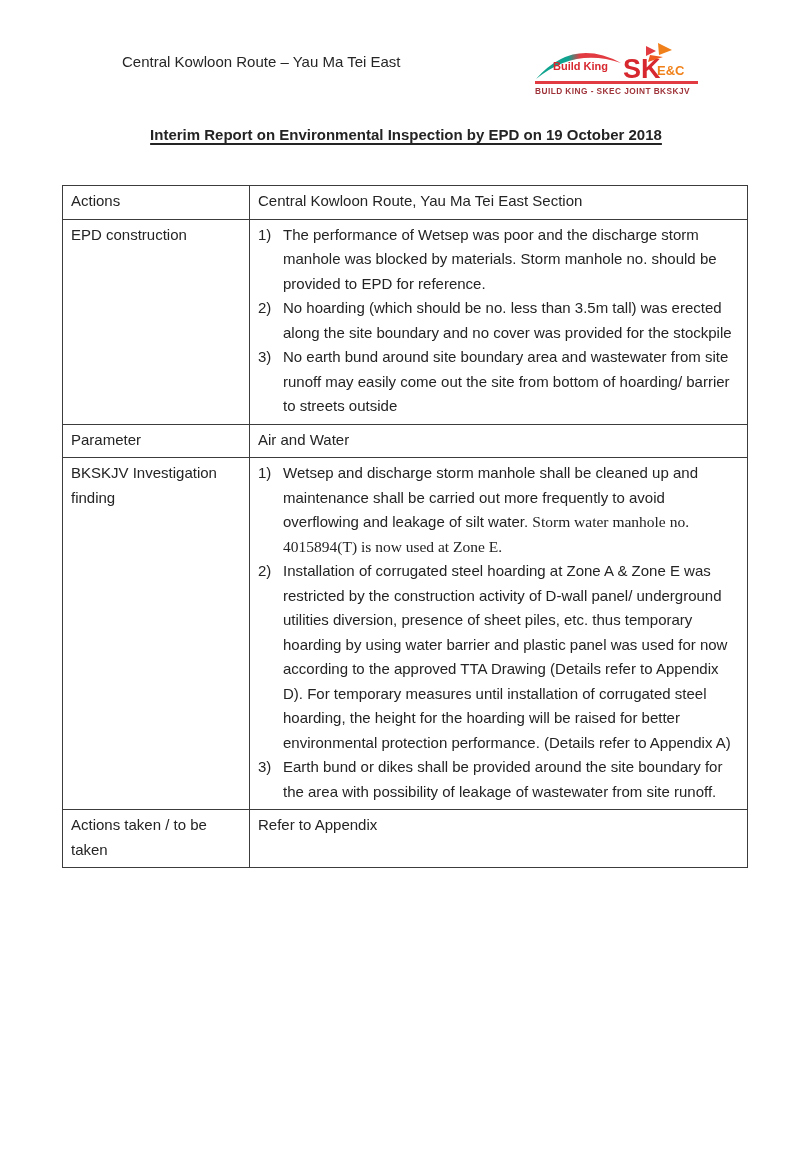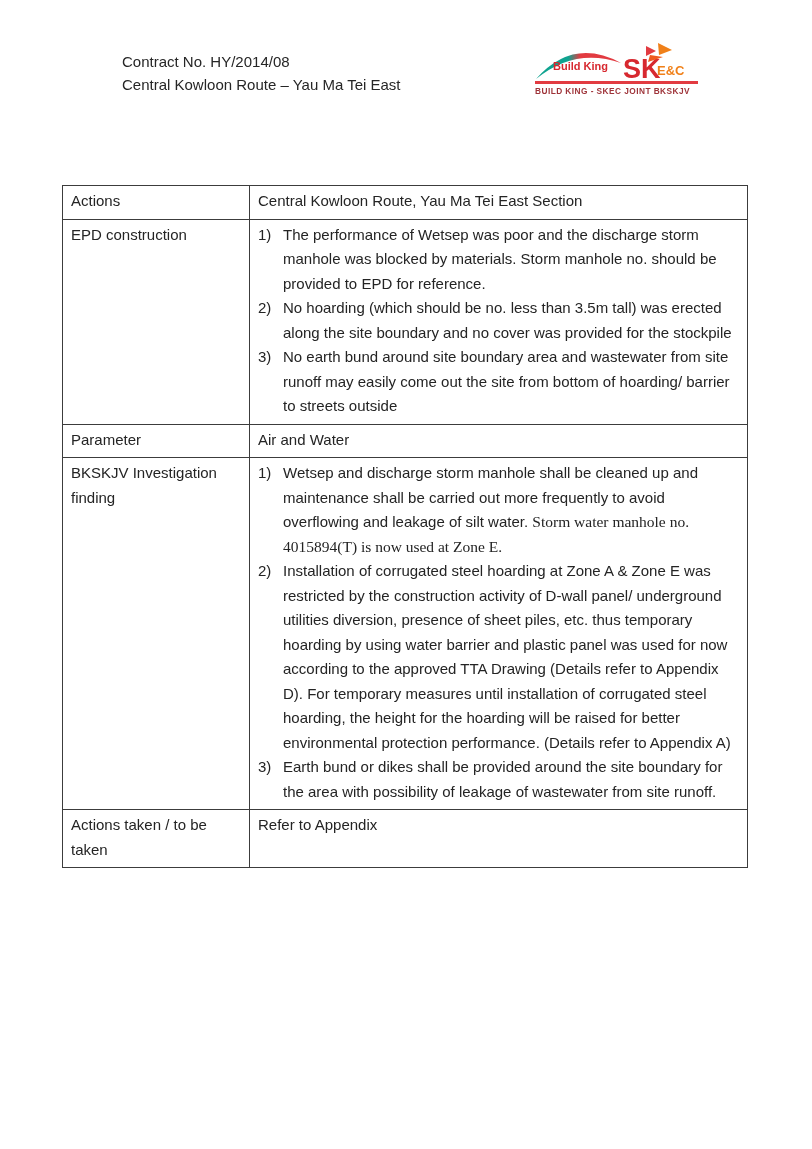--- a/index.html
+++ b/index.html
@@ -100,21 +100,20 @@
     font-family: "Liberation Serif", serif;
     font-size: 15.5px;
   }
 </style>
 </head>
 <body>
 
 <div class="page">
 
   <div class="doc-header">
-    <div>Contract No. HY/2014/08</div>
     <div>Central Kowloon Route – Yau Ma Tei East</div>
   </div>
 
   <div class="logo">
     <svg class="arc" width="88" height="36" viewBox="0 0 88 36">
       <defs>
         <linearGradient id="arcg" x1="0" y1="0" x2="1" y2="0">
           <stop offset="0" stop-color="#0fa390"></stop>
           <stop offset="0.38" stop-color="#0fa390"></stop>
           <stop offset="0.52" stop-color="#e23b41"></stop>
@@ -128,20 +127,23 @@
     <svg class="lg-butterfly" width="36" height="22" viewBox="0 0 36 22">
       <polygon points="7,4 17,9 7,14" fill="#e23b41"></polygon>
       <polygon points="19,1 33,8 20,13" fill="#f08019"></polygon>
       <polygon points="11,13 24,15 9,20" fill="#ef5a1e"></polygon>
     </svg>
     <span class="lg-ec" style="color:#f08019;">E&amp;C</span>
     <div class="lg-rule" style="background:#e23b41;"></div>
     <div class="lg-tagline" style="color:#9e3339;">BUILD KING - SKEC JOINT BKSKJV</div>
   </div>
 
+  <div class="doc-title">
+    <span class="underlined">Interim Report on Environmental Inspection by EPD on 19 October 2018</span>
+  </div>
 
   <table class="report">
     <tbody id="report-tbody">
         <tr>
           <td class="label-cell">Actions</td>
           <td class="value-cell"><span>Central Kowloon Route, Yau Ma Tei East Section</span></td>
         </tr>
         <tr>
           <td class="label-cell">EPD construction</td>
           <td class="value-cell">

